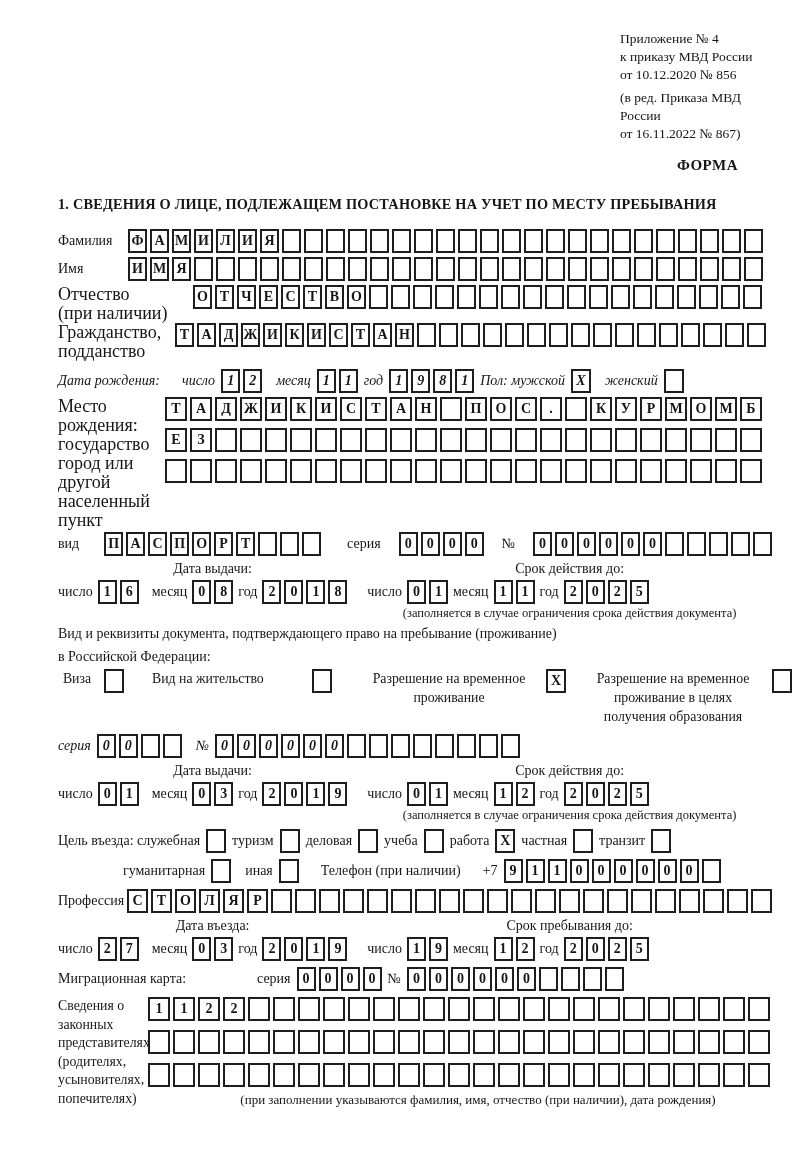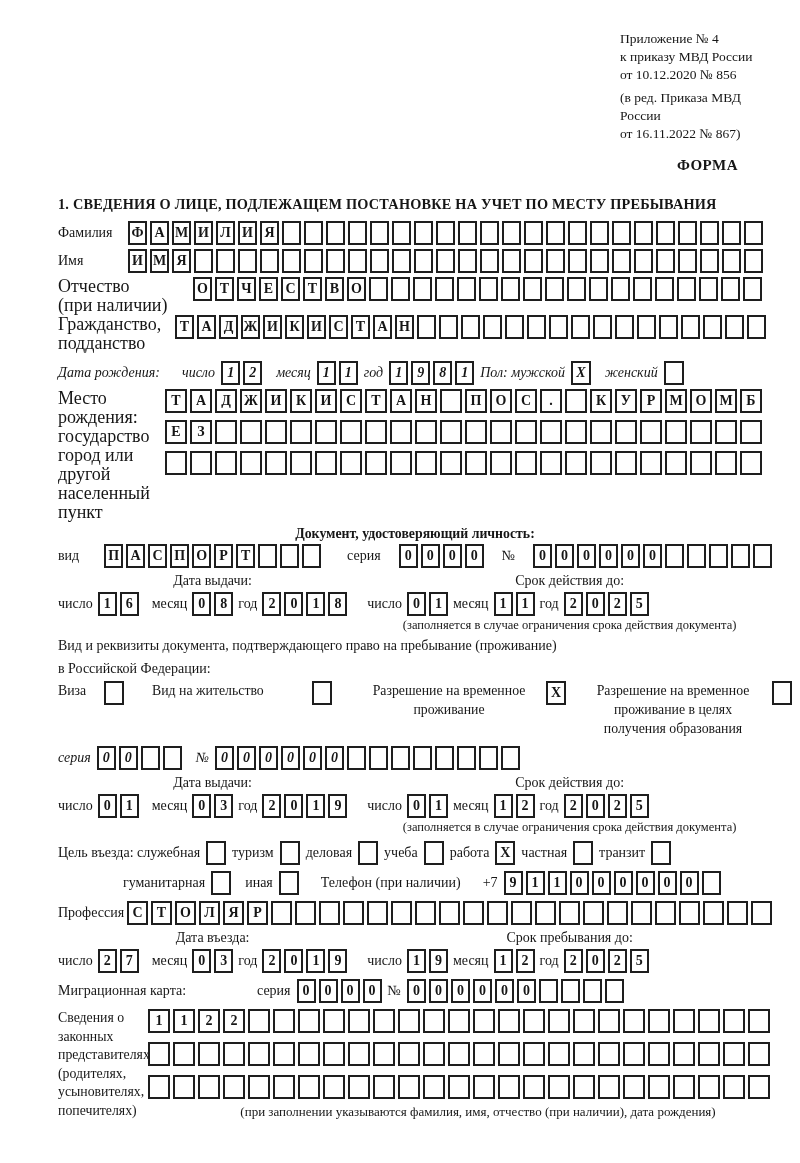--- a/index.html
+++ b/index.html
@@ -41,21 +41,21 @@
   
   .lw-fam{width:70px;}
   .lw-otch{width:135px;}
   .lw-grazh{width:117px;}
   .lw-mesto{width:107px;}
   .lw-vid{width:52px;}
   .lw-prof{width:72px;}
   .lw-legal{width:90px;}
 
   .mt2{margin-top:2px;}.mt4{margin-top:4px;}.mt6{margin-top:6px;}
-  .mt8{margin-top:8px;font-style:italic;}.mt20{margin-top:8px;}
+  .mt8{margin-top:8px;font-style:italic;}.mt20{margin-top:16px;}
 
   .stack{display:flex;flex-direction:column;gap:7px;}
 
   
   .doc-head{margin-top:4px;text-align:center;font-weight:bold;font-size:13.8px;}
 
   
   .dates-pair{display:flex;margin-top:4px;}
   .dgrp-left{width:330px;}
   .dgrp-right{margin-left:auto;width:432px;}
@@ -64,21 +64,21 @@
   .dgrow .lbl{line-height:24px;}
   .note{margin-top:2px;text-align:center;font-size:12.5px;line-height:15px;}
 
   .para{font-size:14px;line-height:21px;margin-top:2px;}
 
   
   .permit-row{margin-top:2px;display:flex;align-items:flex-start;}
   .popt{display:flex;align-items:flex-start;gap:8px;}
   .popt .plbl{font-size:13.8px;line-height:19px;}
   .plbl-c{text-align:center;}
-  .pw1{width:38px;}
+  .pw1{width:38px;text-align:center;}
   .pw2{width:152px;}
   .pw3{width:178px;}
   .pw4{width:182px;}
 
   
   .purp{display:flex;align-items:center;gap:6px;margin-top:6px;}
   .purp .lbl{line-height:24px;}
 
   .legal{display:flex;margin-top:6px;}
   .legal-lines div{font-size:13.8px;line-height:18.5px;}
@@ -355,21 +355,20 @@
           <span class="cell"></span>
           <span class="cell"></span>
           <span class="cell"></span>
           <span class="cell"></span>
           <span class="cell"></span>
           <span class="cell"></span>
         </span>
     </span>
   </div>
 
-  <div class="doc-head">Документ, удостоверяющий личность:</div>
 
   <div class="row mt2" style="align-items:center;gap:18px;">
     <span class="lbl lw-vid">вид</span>
     <span class="cells">
         <span class="cell">П</span>
         <span class="cell">А</span>
         <span class="cell">С</span>
         <span class="cell">П</span>
         <span class="cell">О</span>
         <span class="cell">Р</span>

